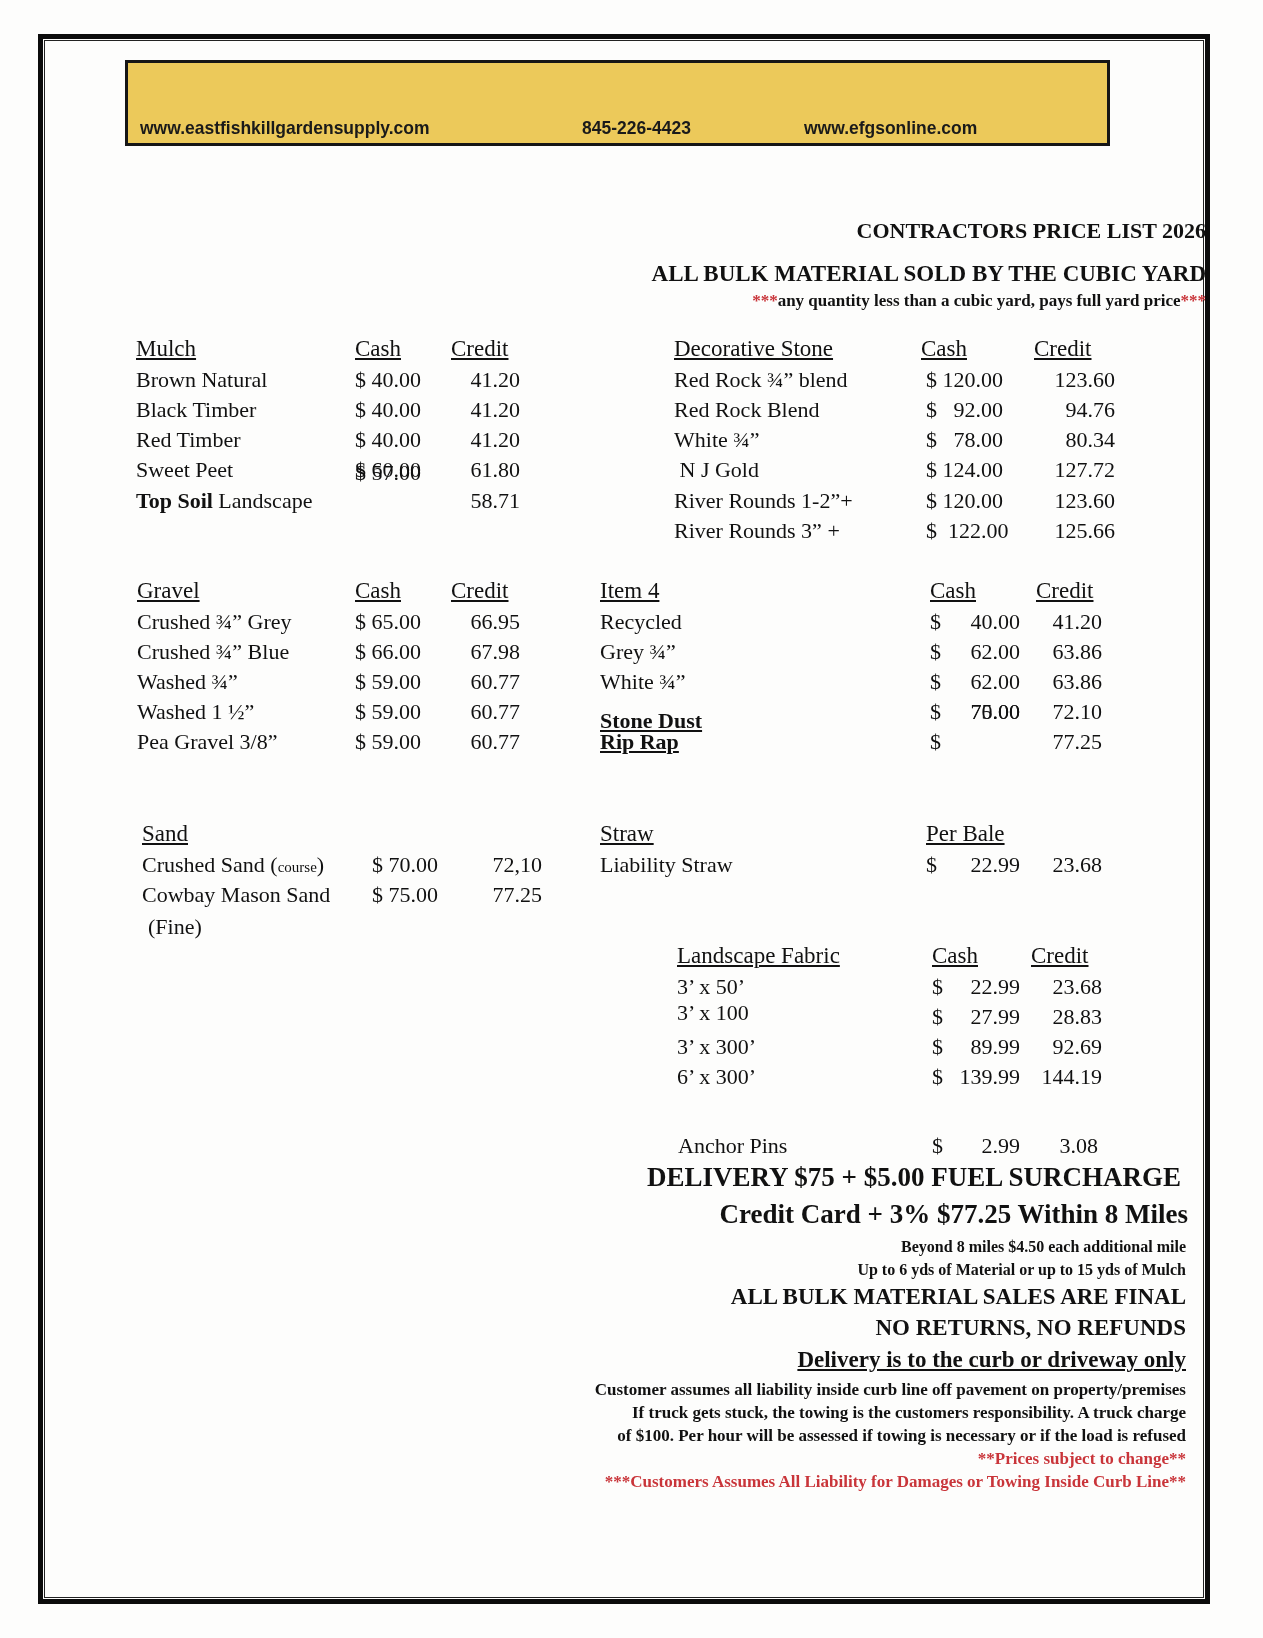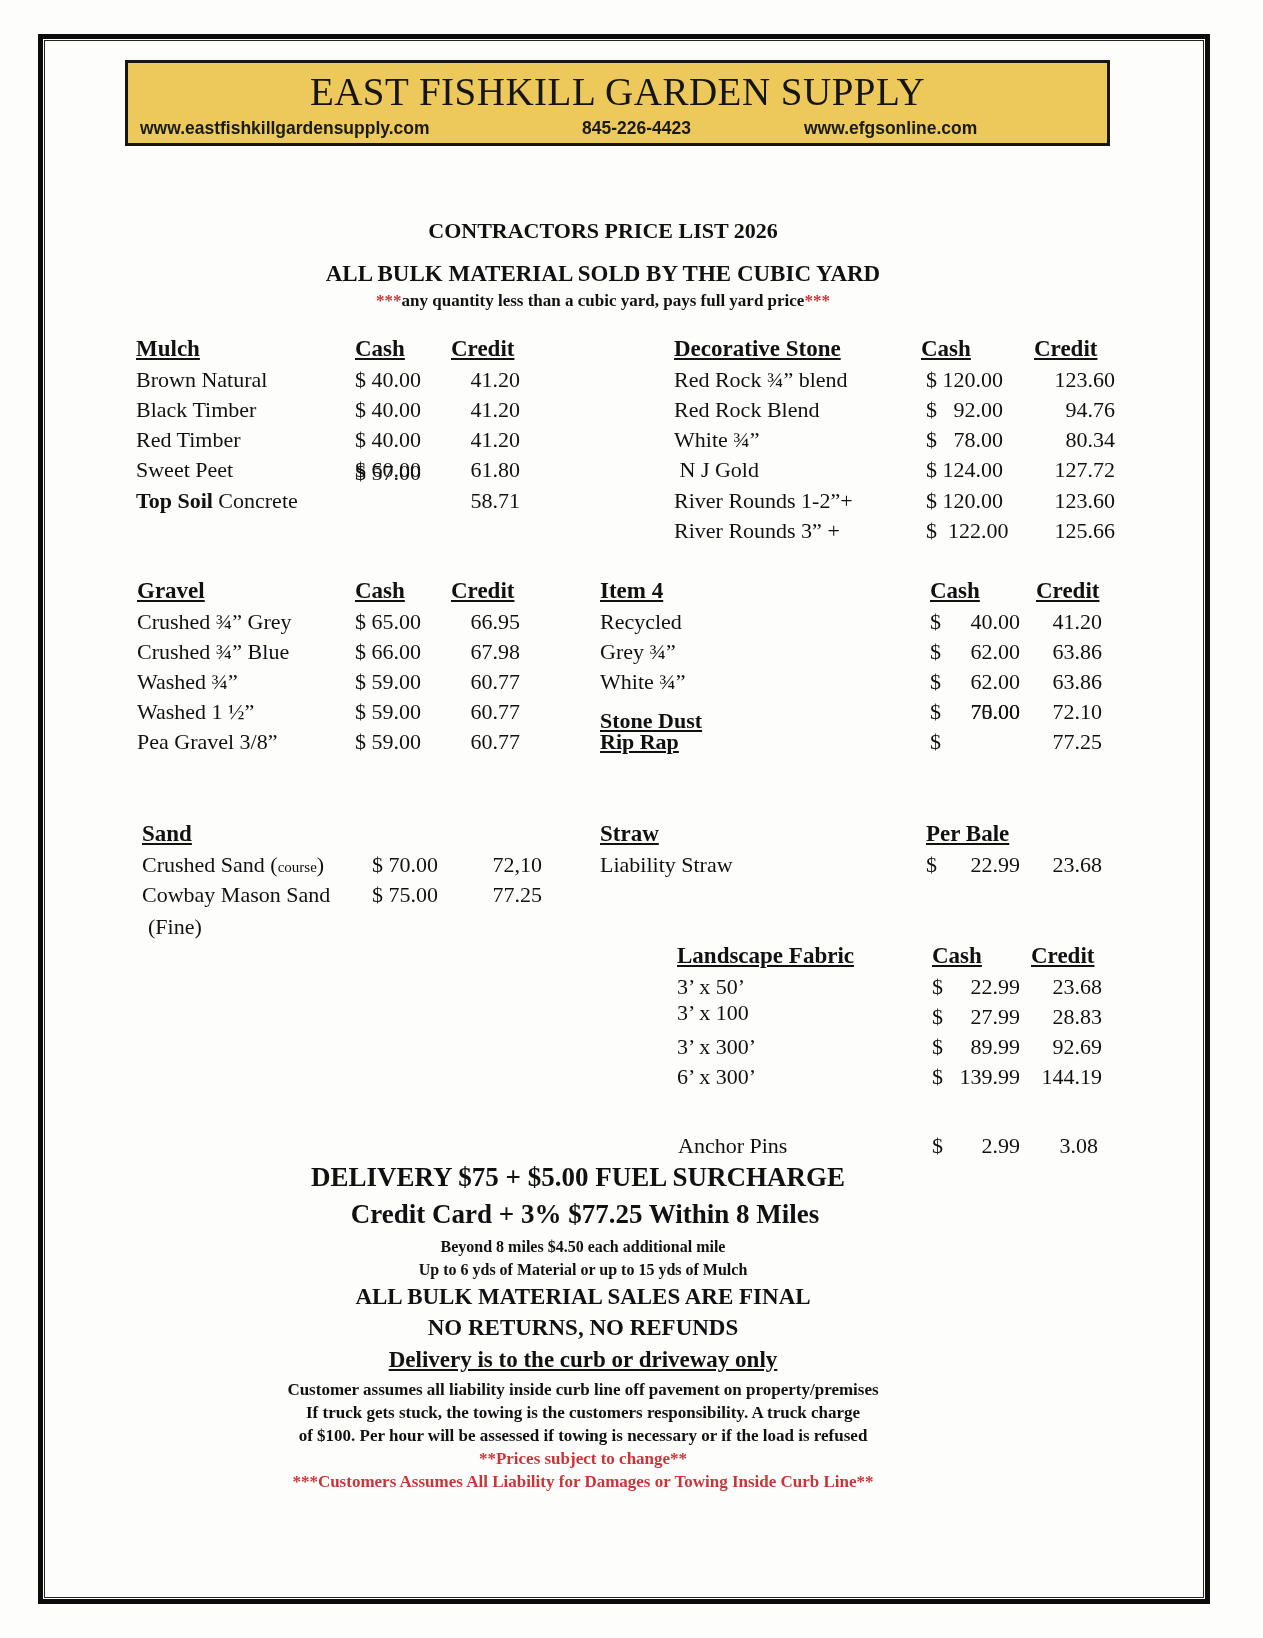--- a/index.html
+++ b/index.html
@@ -21,44 +21,43 @@
   }
   .banner-title {
     position:absolute; left:0; right:0; top:6px; text-align:center;
     font-family:"Liberation Serif",serif; font-size:39px; letter-spacing:0.5px; color:#151515;
   }
   .banner-row {
     position:absolute; top:54px; font-family:"Liberation Sans",sans-serif;
     font-weight:bold; font-size:19px; color:#1a1a1a; transform:scaleX(0.92); transform-origin:left;
   }
   .abs { position:absolute; white-space:nowrap; }
-  .center { position:absolute; left:0; width:1206px; text-align:center; white-space:nowrap; }
+  .center { position:absolute; left:0; width:1206px; text-align:right; white-space:nowrap; }
   .h1 { font-weight:bold; font-size:22px; }
   .h2 { font-weight:bold; font-size:23px; }
   .note { font-weight:bold; font-size:17px; }
   .red { color:#c9353a; }
-  .hdr { font-weight:bold; text-decoration:underline; font-size:23px; }
+  .hdr { font-weight:normal; text-decoration:underline; font-size:23px; }
   .row { font-size:22px; }
   .right { text-align:right; }
   .b { font-weight:bold; }
   .u { text-decoration:underline; }
   .small-course { font-size:15px; }
   .deliv { font-weight:bold; font-size:27px; }
   .fine { font-weight:bold; font-size:16px; }
   .fine2 { font-weight:bold; font-size:17px; }
   .mid { font-weight:bold; font-size:23px; }
 </style>
 </head>
 <body>
 
 <div class="frame-outer"></div>
 <div class="frame-inner"></div>
 
 <div class="banner">
-  <div class="banner-title">EAST FISHKILL GARDEN SUPPLY</div>
   <span class="banner-row" style="left:12px">www.eastfishkillgardensupply.com</span>
   <span class="banner-row" style="left:454px">845-226-4423</span>
   <span class="banner-row" style="left:676px">www.efgsonline.com</span>
 </div>
 
 <div class="center h1" style="top:218px">CONTRACTORS PRICE LIST 2026</div>
 <div class="center h2" style="top:261px">ALL BULK MATERIAL SOLD BY THE CUBIC YARD</div>
 <div class="center note" style="top:291px"><span class="red">***</span><span>any quantity less than a cubic yard, pays full yard price</span><span class="red">***</span></div>
 
 <div>
@@ -80,21 +79,21 @@
     <span class="abs row" style="left:136px;top:427px">Red Timber</span>
     <span class="abs row" style="left:355px;top:427px">$ 40.00</span>
     <span class="abs row right" style="left:440px;width:80px;top:427px">41.20</span>
   </div>
   <div>
     <span class="abs row" style="left:136px;top:457px">Sweet Peet</span>
     <span class="abs row" style="left:355px;top:457px">$ 60.00</span>
     <span class="abs row right" style="left:440px;width:80px;top:457px">61.80</span>
   </div>
   <div>
-    <span class="abs row" style="left:136px;top:488px"><span class="b">Top Soil</span><span> Concrete</span></span>
+    <span class="abs row" style="left:136px;top:488px"><span class="b">Top Soil</span><span> Landscape</span></span>
     <span class="abs row" style="left:355px;top:460px">$ 57.00</span>
     <span class="abs row right" style="left:440px;width:80px;top:488px">58.71</span>
   </div>
 </div>
 
 <div>
   <span class="abs hdr" style="left:674px;top:336px">Decorative Stone</span>
   <span class="abs hdr" style="left:921px;top:336px">Cash</span>
   <span class="abs hdr" style="left:1034px;top:336px">Credit</span>
 

